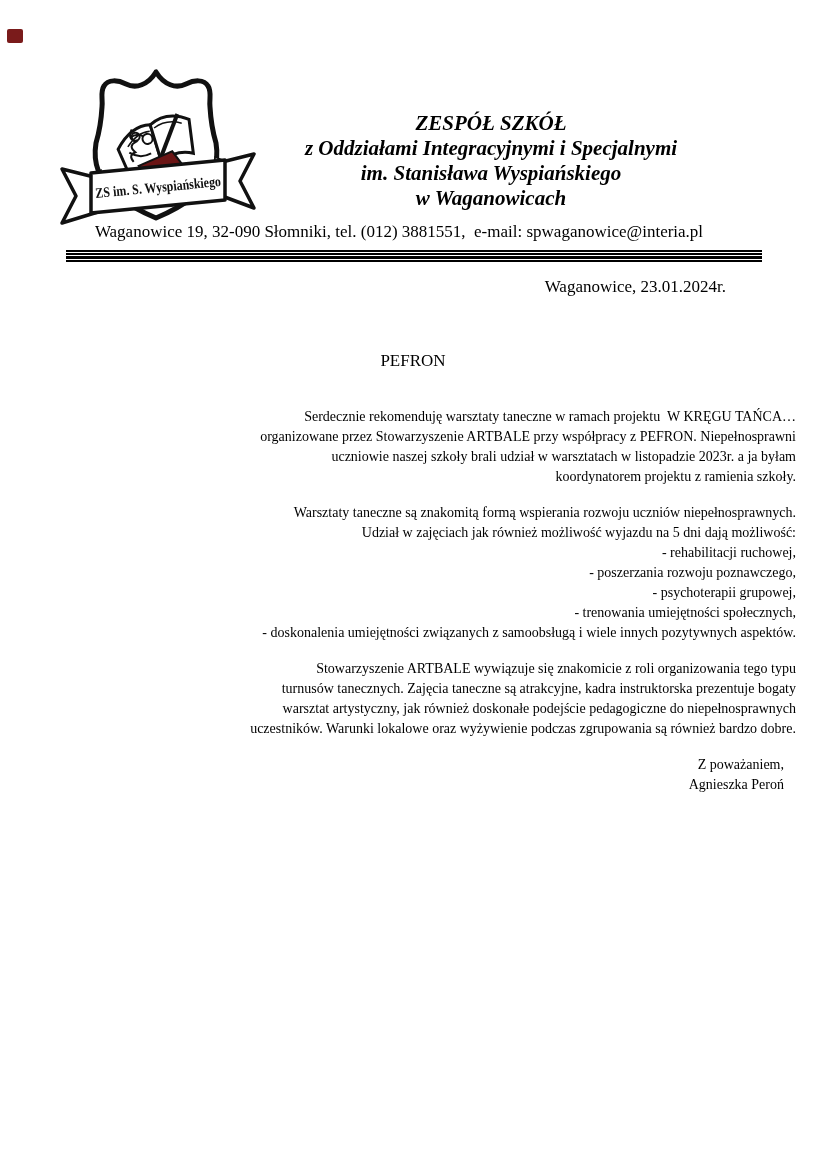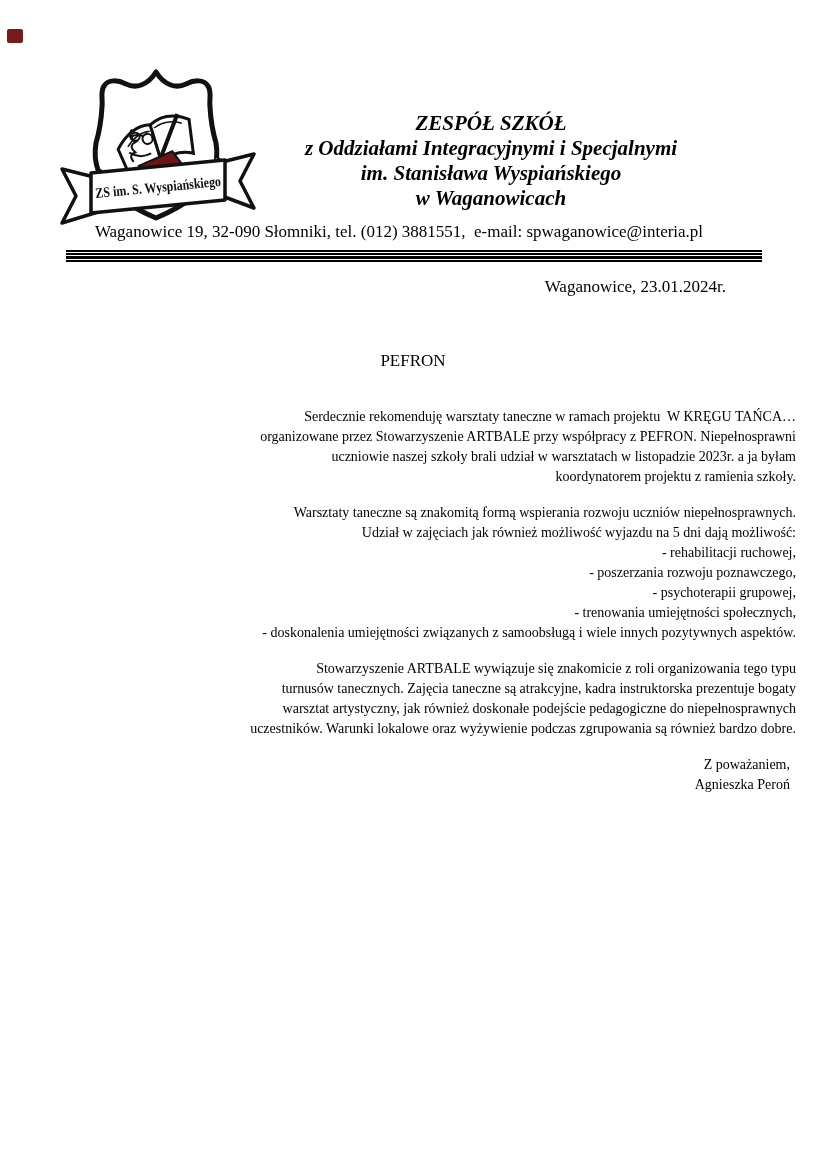--- a/index.html
+++ b/index.html
@@ -64,21 +64,21 @@
   .body-block {
     position: absolute;
     left: 96px; top: 407px; width: 700px;
     font-size: 14px;
     line-height: 20px;
     text-align: right;
   }
   .par { margin: 0 0 16px 0; white-space: pre-wrap; }
   .indent-lg { text-indent: 40px; }
   .indent-md { text-indent: 28px; }
-  .closing { margin: 6px; white-space: pre-wrap; }
+  .closing { margin: 12px; white-space: pre-wrap; }
 </style>
 </head>
 <body>
 
 <div class="page">
 
   <div class="corner-mark"></div>
 
   <div class="logo">
     <svg width="200" height="160" viewBox="0 0 200 160">

